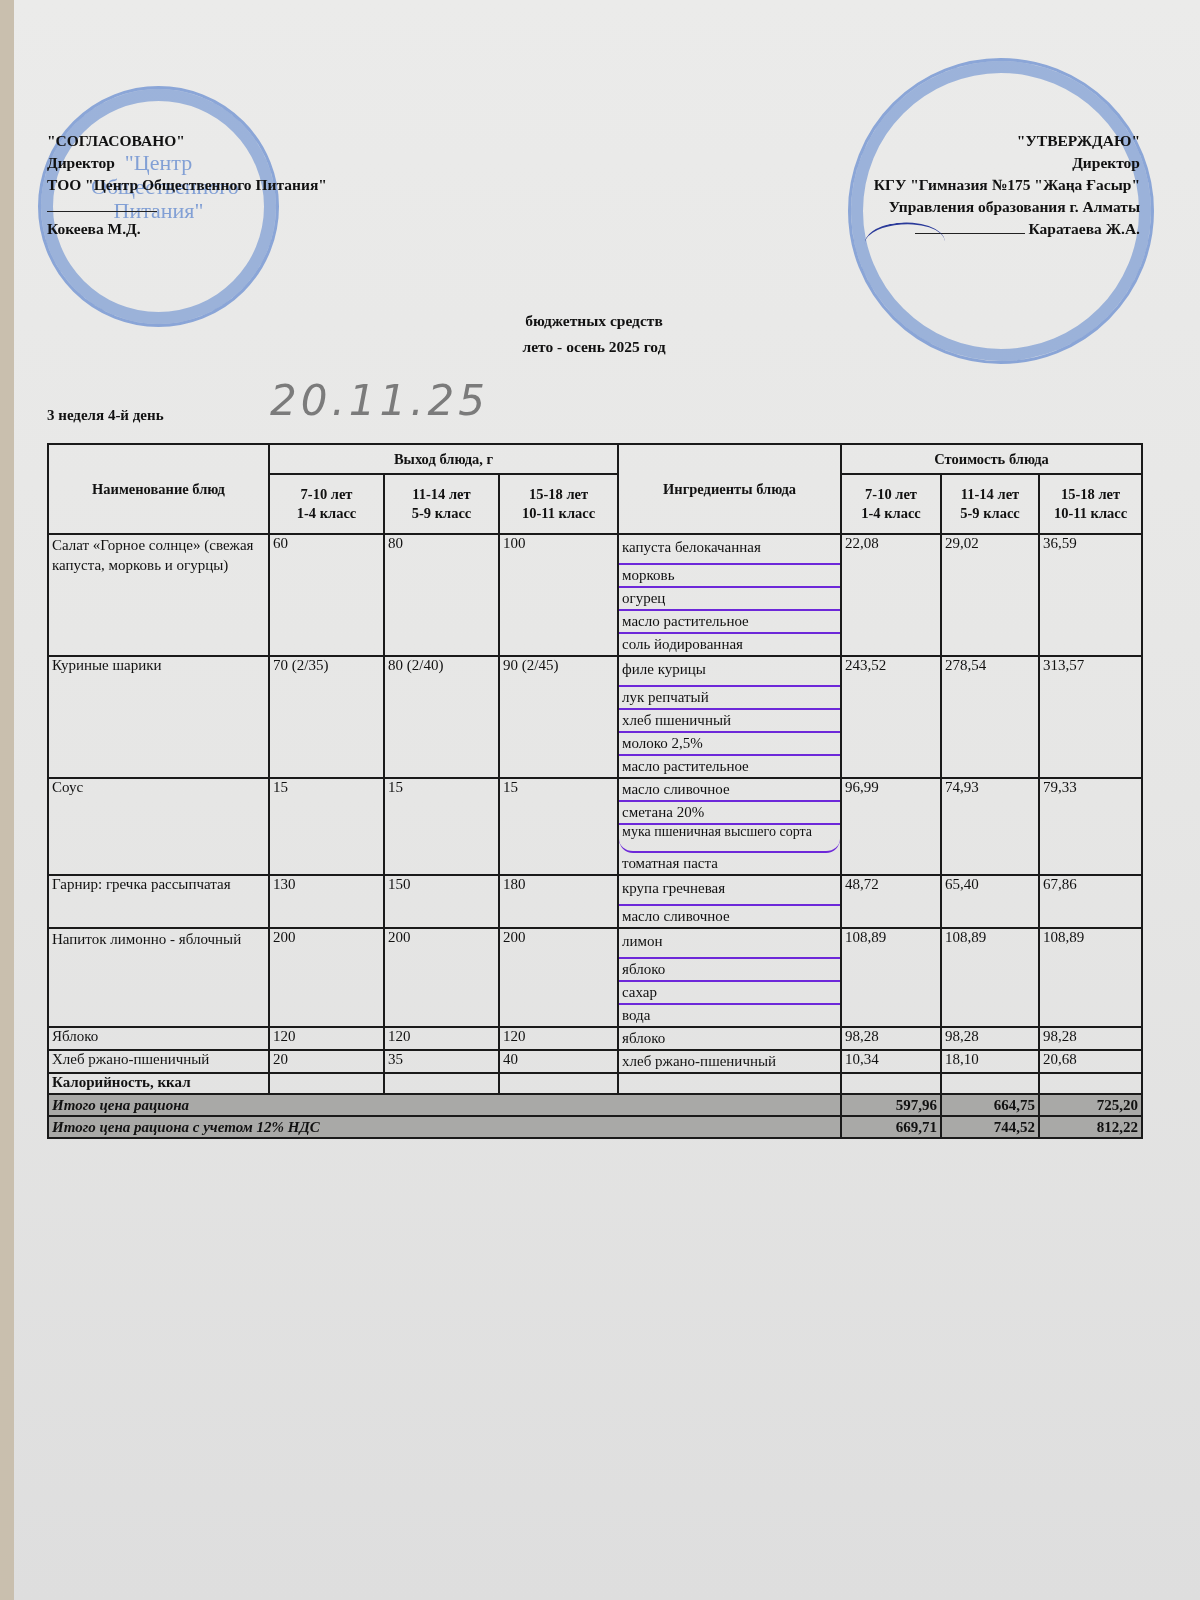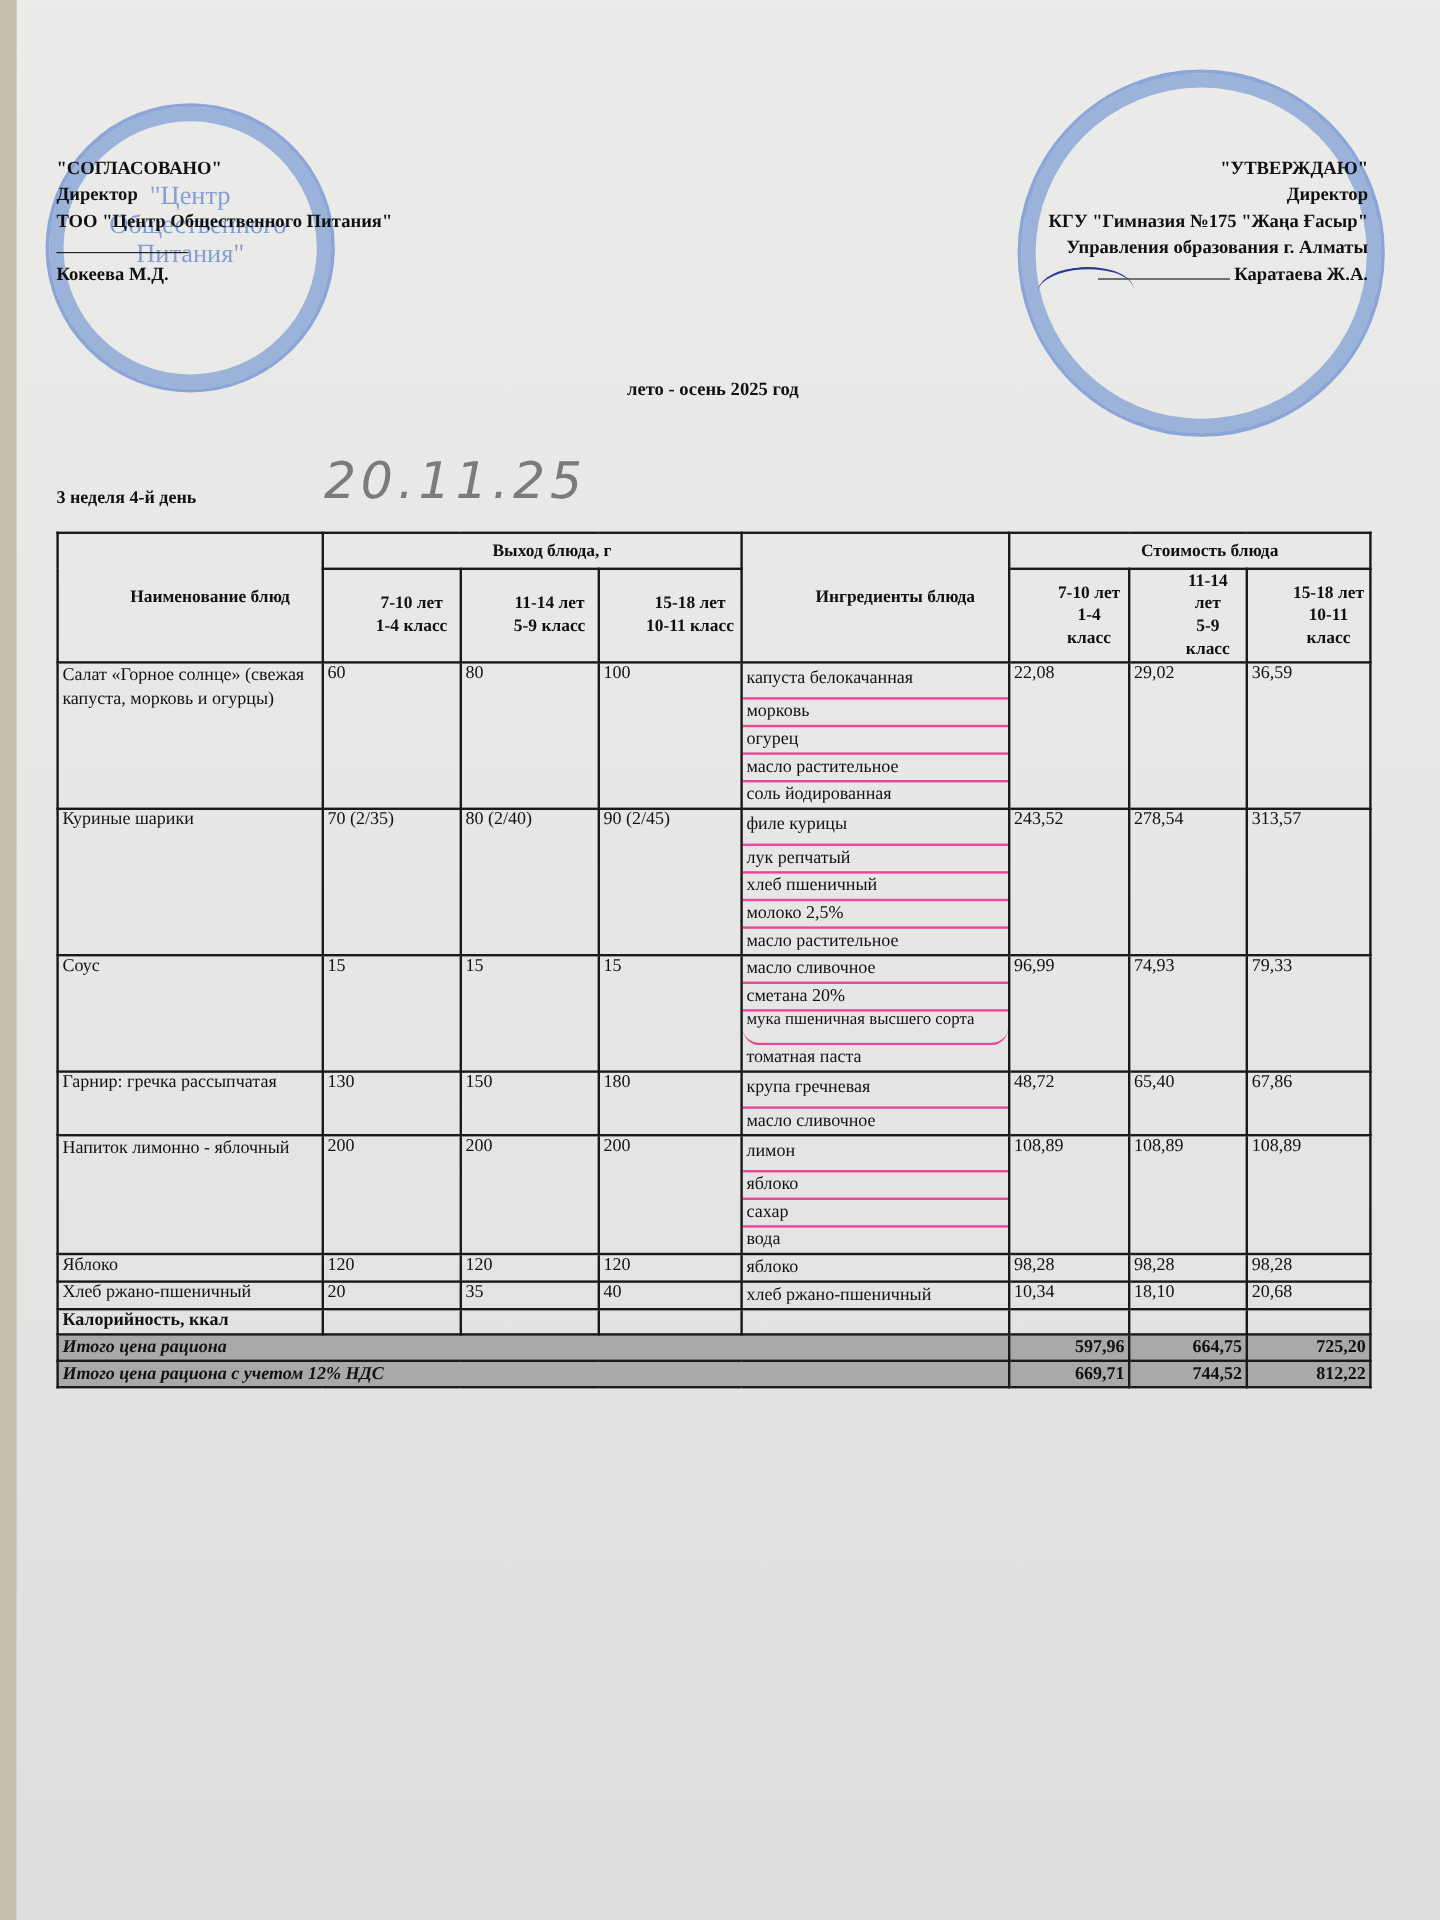--- a/index.html
+++ b/index.html
@@ -39,24 +39,24 @@
   .day-label { position:absolute; left:47px; top:407px; font-weight:bold; font-size:15px; }
   .handwritten {
     position:absolute; left:238px; top:376px; font-family:"DejaVu Sans", sans-serif;
     font-size:42px; color:#7b7b7b; font-style:italic; letter-spacing:4px; font-weight:300;margin-left:32px;
   }
   table.menu {
     position:absolute; left:47px; top:443px; width:1094px;
     border-collapse:collapse; table-layout:fixed; font-size:15px;
   }
   table.menu td, table.menu th { border:2px solid #1a1a1a; padding:0 3px; vertical-align:top; }
-  table.menu th { font-weight:bold; text-align:center; vertical-align:middle; font-size:14.5px; line-height:19px;padding-left:36px; }
+  table.menu th { font-weight:bold; text-align:center; vertical-align:middle; font-size:14.5px; line-height:19px; }
   .num { text-align:left; }
   .ing-cell { padding:0 !important; }
-  .ing { border-bottom:2px solid #ec4899; padding:0 3px; height:21px; line-height:21px; white-space:nowrap; overflow:hidden; }
+  .ing { border-bottom:2px solid #6d28d9; padding:0 3px; height:21px; line-height:21px; white-space:nowrap; overflow:hidden; }
   .ing:last-child { border-bottom:none; }
   .ing.tall { height:28px; line-height:24px; }
   .ing.clip { height:14px; line-height:12px; font-size:14px; }
   .total-row td { background:#a9a9a7; font-weight:bold; font-style:italic; height:20px; line-height:20px; }
   .total-row td.val { text-align:right; font-style:normal; }
   .bold { font-weight:bold; }
 </style>
 </head>
 <body>
 
@@ -79,20 +79,21 @@
 <div class="approval approval-right">
   <div>"УТВЕРЖДАЮ"</div>
   <div>Директор</div>
   <div>КГУ  "Гимназия №175 "Жаңа  Ғасыр"</div>
   <div>Управления образования г. Алматы</div>
   <div><span class="sign-line"></span> <span>Каратаева Ж.А.</span></div>
 </div>
 <div class="signature"></div>
 
 <div class="heading">
+  <div>бюджетных средств</div>
   <div class="sub">лето - осень 2025 год</div>
 </div>
 
 <div class="day-label">3 неделя 4-й день</div>
 <div class="handwritten">20.11.25</div>
 
 <table class="menu">
   <colgroup>
     <col style="width:221px">
       <col style="width:115px">

